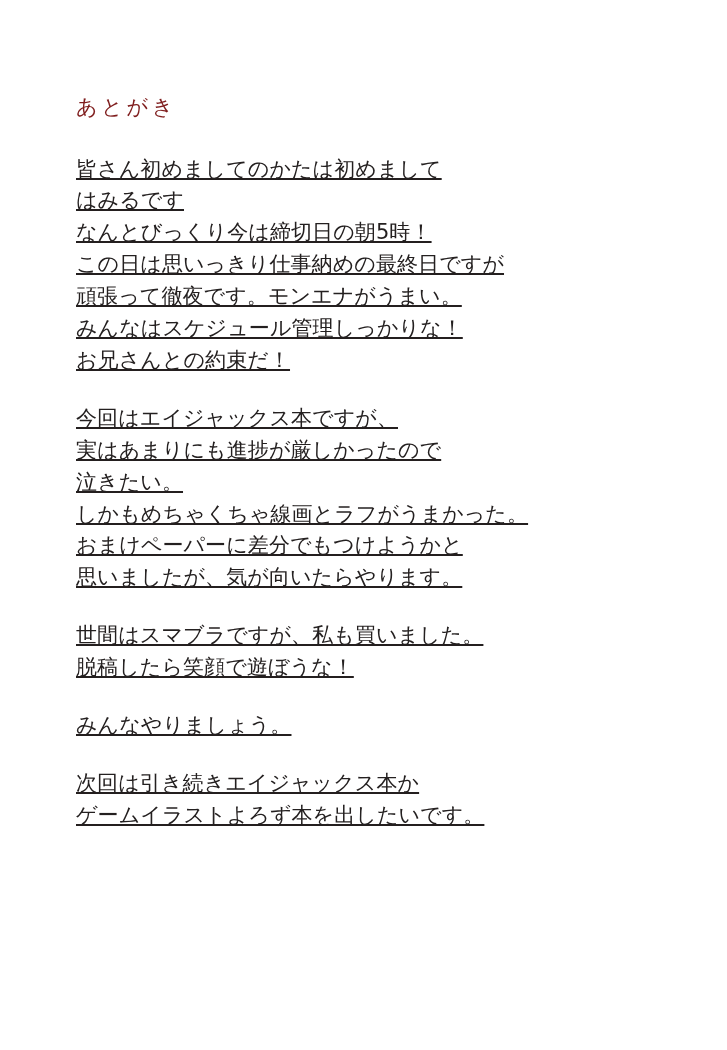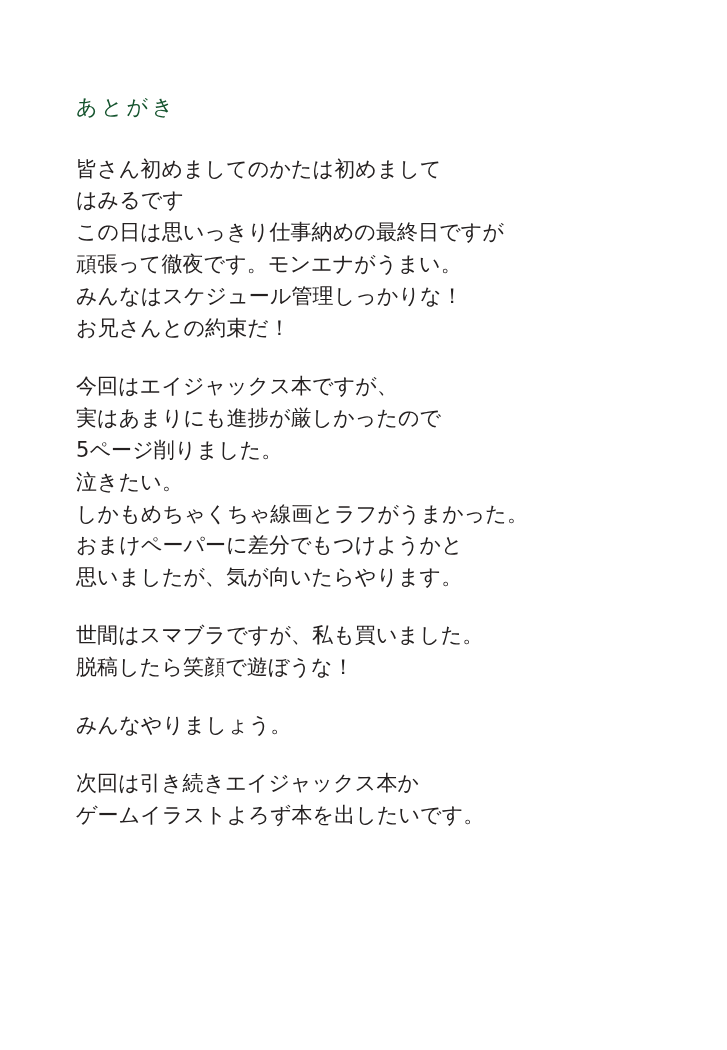--- a/index.html
+++ b/index.html
@@ -20,24 +20,25 @@
     height: 1050px;
     box-sizing: border-box;
     padding: 92px 0 0 76px;
   }
   .afterword-title {
     font-size: 21px;
     line-height: 1.5;
     letter-spacing: 0.18em;
     margin: 0 0 30px 0;
     font-weight: 400;
-    color: #14532d;
+    color: #7f1d1d;
   }
   .block {
     margin: 0 4px 26px 0;
+    text-decoration: underline;
   }
   .block:last-child {
     margin-bottom: 0;
   }
   .line {
     font-size: 21px;
     line-height: 1.52;
     letter-spacing: 0.005em;
     white-space: pre;
     color: #242020;
@@ -45,30 +46,30 @@
 </style>
 </head>
 <body>
 
 <div class="page">
   <h1 class="afterword-title">あとがき</h1>
 
   <div class="block">
     <div class="line">皆さん初めましてのかたは初めまして</div>
     <div class="line">はみるです</div>
+    <div class="line">なんとびっくり今は締切日の朝5時！</div>
     <div class="line">この日は思いっきり仕事納めの最終日ですが</div>
     <div class="line">頑張って徹夜です。モンエナがうまい。</div>
     <div class="line">みんなはスケジュール管理しっかりな！</div>
     <div class="line">お兄さんとの約束だ！</div>
   </div>
 
   <div class="block">
     <div class="line">今回はエイジャックス本ですが、</div>
     <div class="line">実はあまりにも進捗が厳しかったので</div>
-    <div class="line">5ページ削りました。</div>
     <div class="line">泣きたい。</div>
     <div class="line">しかもめちゃくちゃ線画とラフがうまかった。</div>
     <div class="line">おまけペーパーに差分でもつけようかと</div>
     <div class="line">思いましたが、気が向いたらやります。</div>
   </div>
 
   <div class="block">
     <div class="line">世間はスマブラですが、私も買いました。</div>
     <div class="line">脱稿したら笑顔で遊ぼうな！</div>
   </div>

